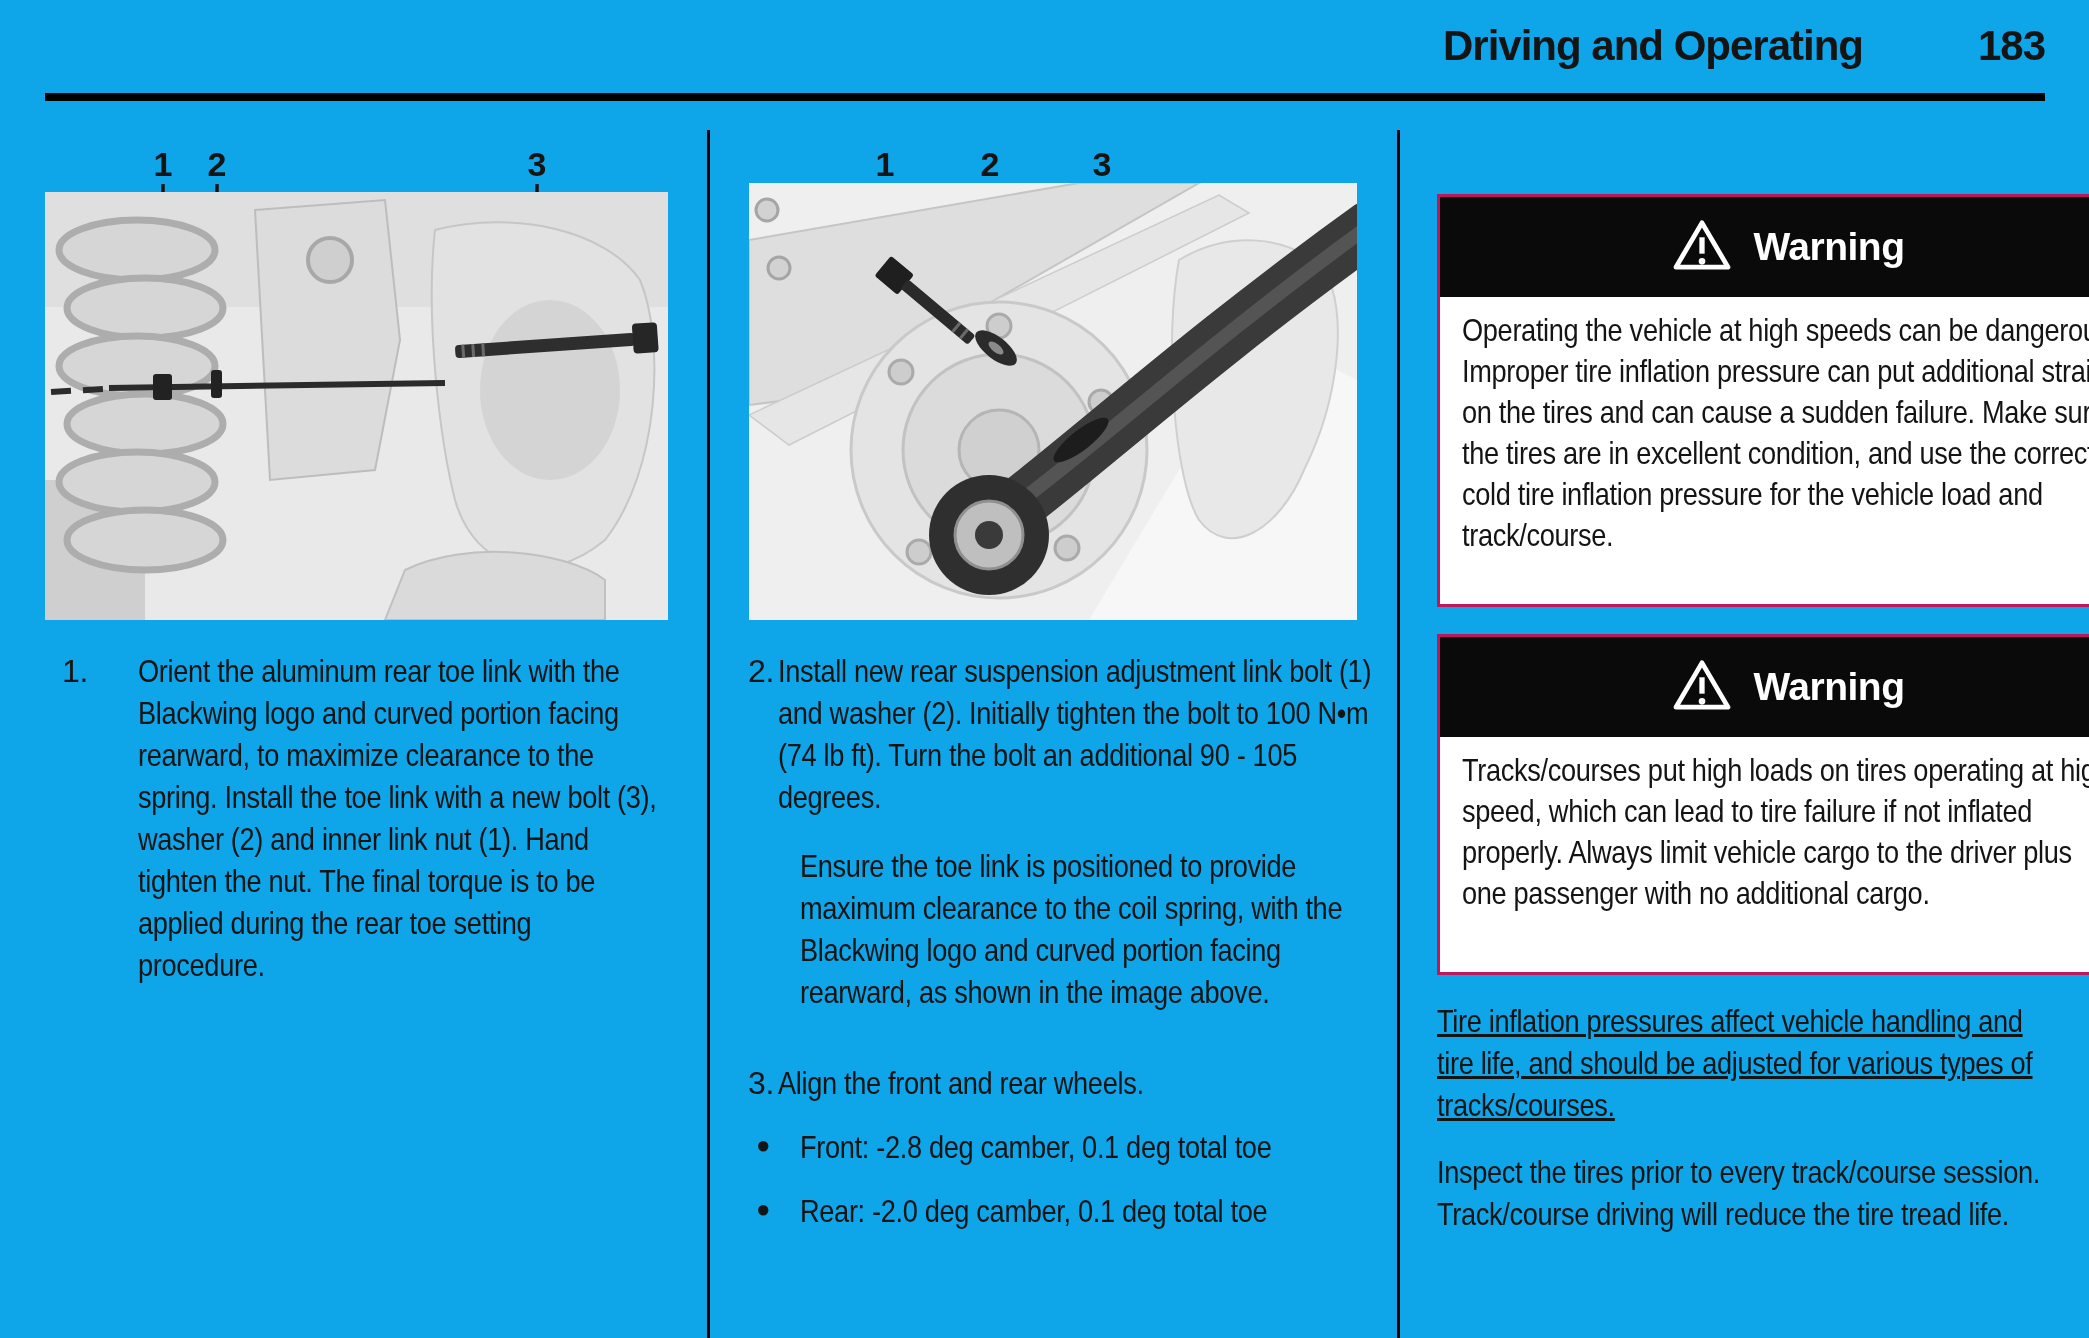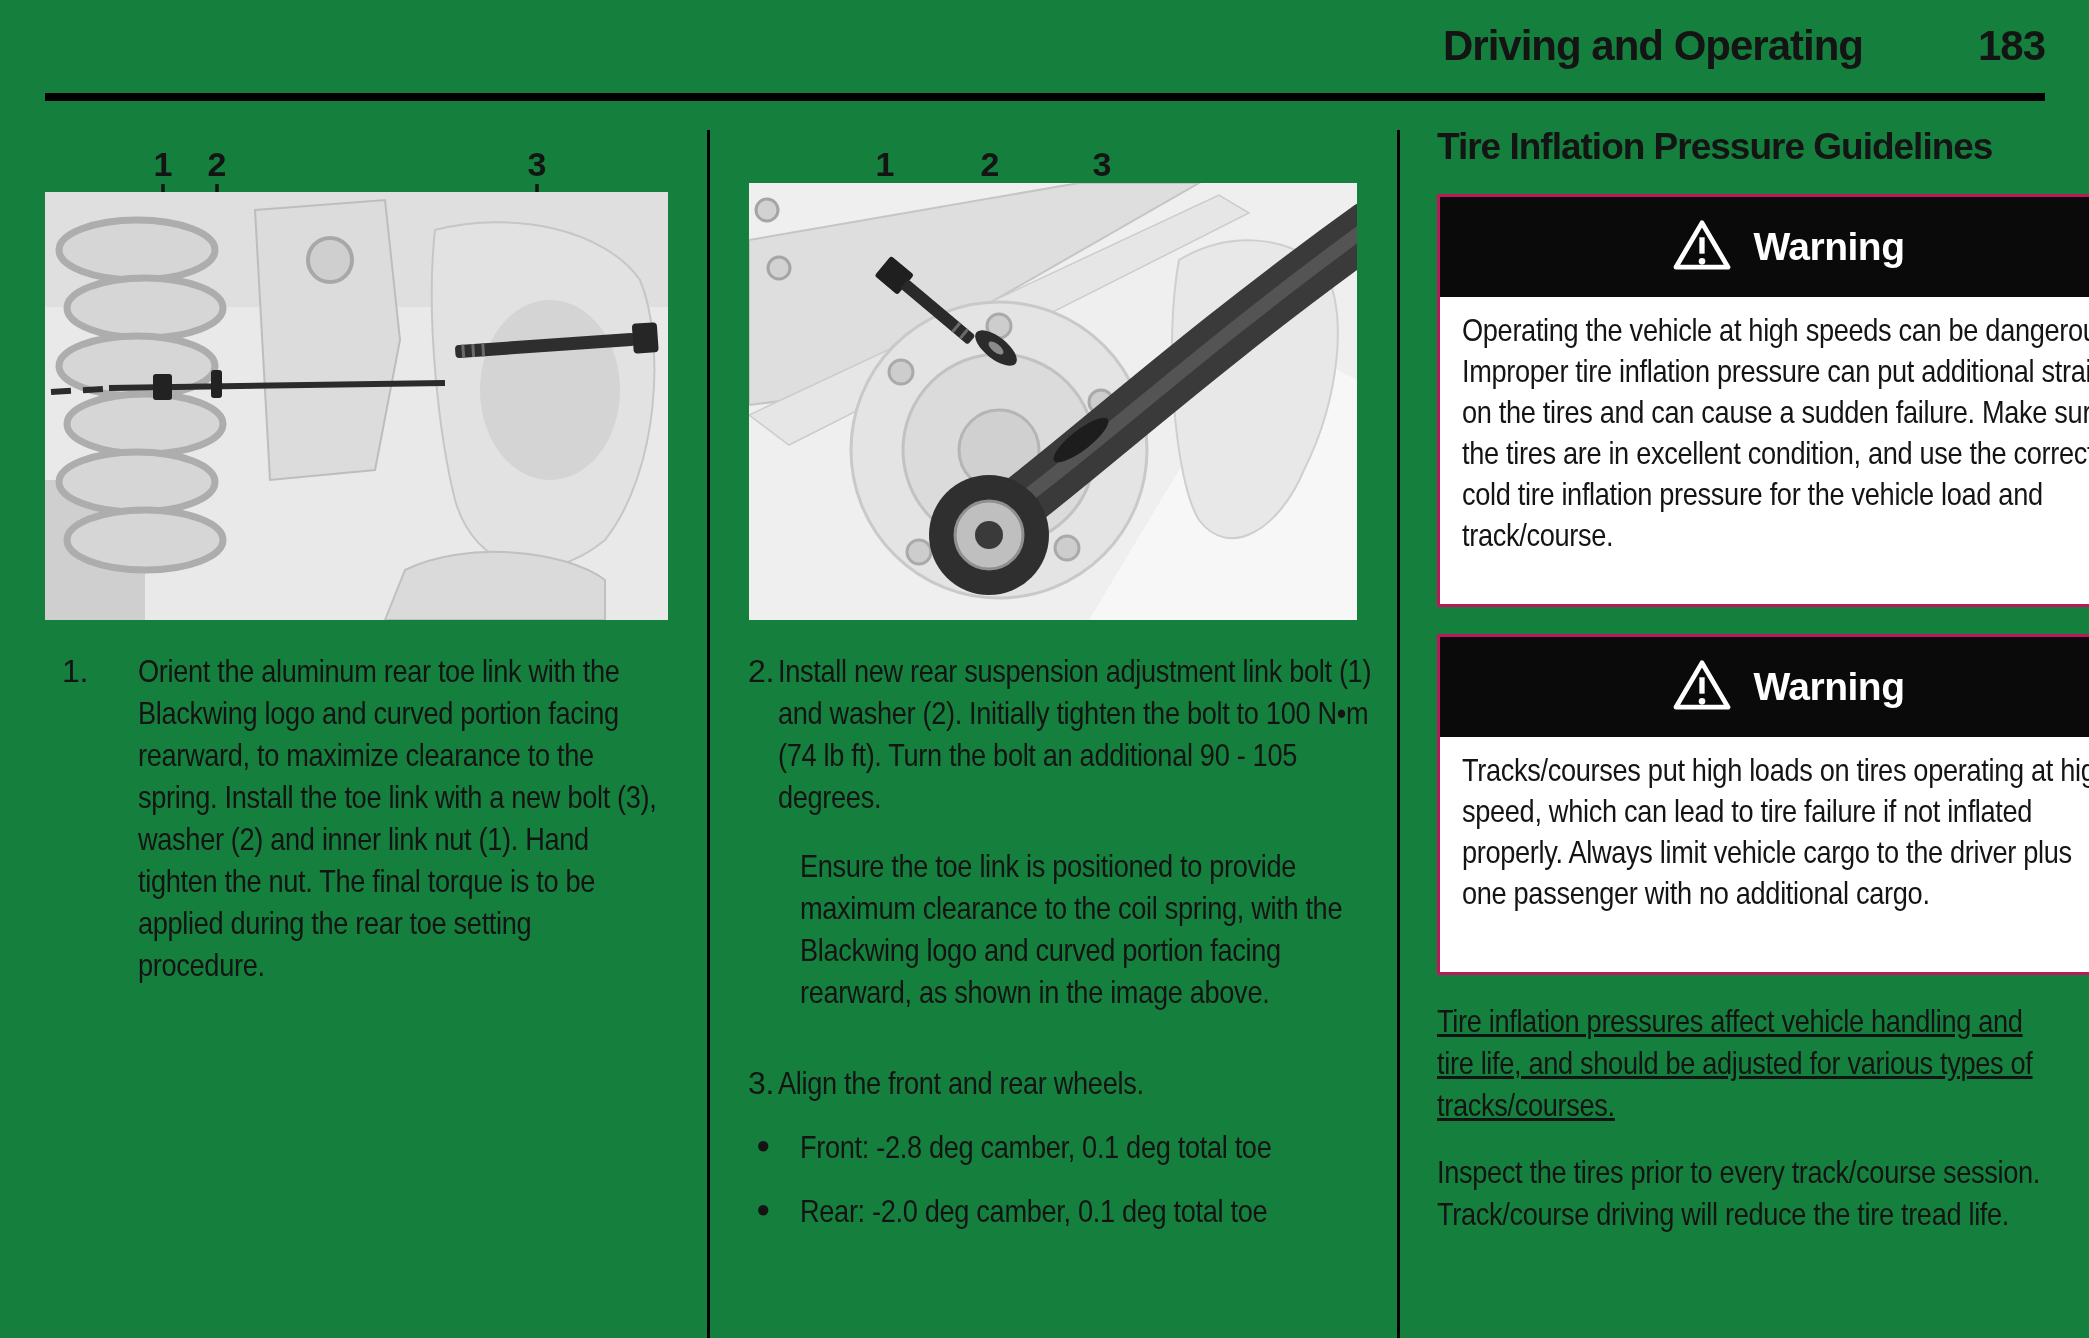--- a/index.html
+++ b/index.html
@@ -1,17 +1,17 @@
 <!DOCTYPE html>
 <html><head>
 <meta charset="utf-8">
 <style>
   html,body{margin:0;padding:0;background:#ffffff;}
   .canvas{
-    position:relative;width:2089px;height:1338px;background:#15803d;
+    position:relative;width:2089px;height:1338px;background:#0ea5e9;
     font-family:"Liberation Sans", sans-serif;color:#141414;overflow:hidden;
   }
   
   .hdr-title{position:absolute;top:22px;right:226px;font-size:42px;font-weight:700;letter-spacing:-1px;}
   .hdr-num{position:absolute;top:22px;right:44px;font-size:42px;font-weight:700;letter-spacing:-1px;margin-left:12px;}
   .rule{position:absolute;left:45px;top:93px;width:2000px;height:8px;background:#000;}
   .vdiv{position:absolute;top:130px;bottom:0;width:3px;background:#000;}
   .vdiv.one{left:707px;}
   .vdiv.two{left:1397px;}
   
@@ -198,21 +198,20 @@
         <div class="condx">Front: -2.8 deg camber, 0.1 deg total toe</div>
       </div>
   </div>
   <div class="bullet" style="left:748px;top:1190px;width:640px;">
     <span class="dot">●</span>
     <div class="body">
         <div class="condx">Rear: -2.0 deg camber, 0.1 deg total toe</div>
       </div>
   </div>
 
-  <div class="r-head">Tire Inflation Pressure Guidelines</div>
 
   <div class="warnbox b1">
     <div class="warnhead">
       <span>
         <svg width="58" height="52" viewBox="0 0 60 54">
           <path d="M30 4 L57 50 L3 50 Z" fill="none" stroke="#ffffff" stroke-width="5" stroke-linejoin="round"></path>
           <line x1="30" y1="19" x2="30" y2="36" stroke="#ffffff" stroke-width="5.5"></line>
           <circle cx="30" cy="44" r="3.4" fill="#ffffff"></circle>
         </svg>
       </span>

